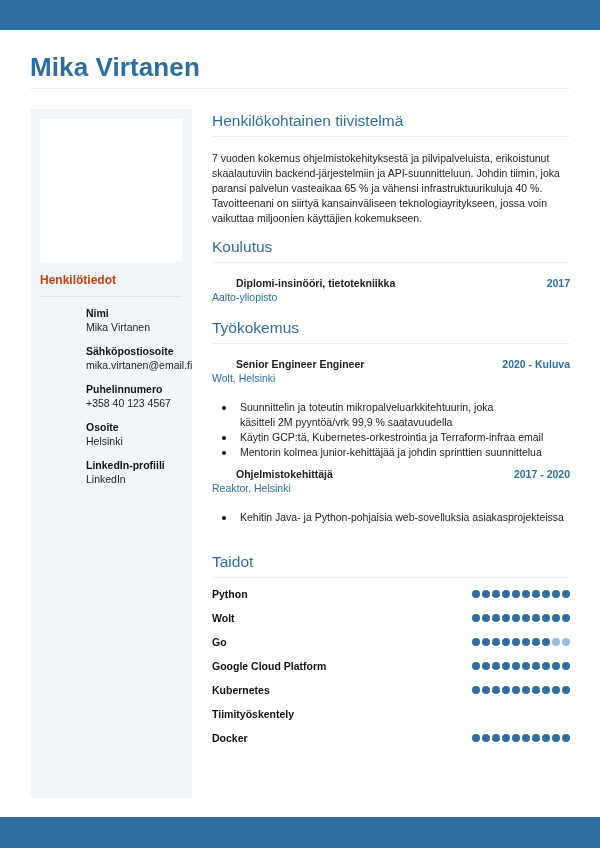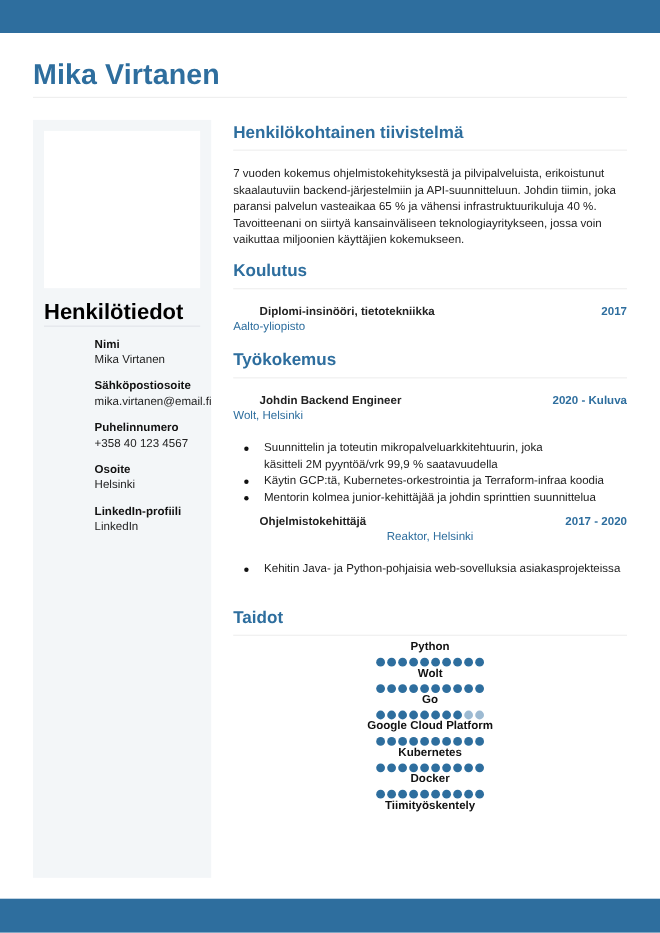--- a/index.html
+++ b/index.html
@@ -7,42 +7,42 @@
   body { font-family: "Liberation Sans", sans-serif; color: #222; position: relative; }
 
   .top-bar { position: absolute; left: 0; top: 0; width: 600px; height: 30px; background: #2e6e9e; }
   .bottom-bar { position: absolute; left: 0; top: 817px; width: 600px; height: 31px; background: #2e6e9e; }
 
   .name { position: absolute; left: 30px; top: 52px; font-size: 26px; font-weight: bold; color: #2e6e9e; letter-spacing: 0.1px; }
   .name-rule { position: absolute; left: 30px; top: 88px; width: 540px; height: 1px; background: #eeeeee; }
 
   .sidebar { position: absolute; left: 30px; top: 109px; width: 162px; height: 689px; background: #f3f6f8; }
   .photo { position: absolute; left: 10px; top: 10px; width: 142px; height: 143px; background: #ffffff; }
-  .side-title { position: absolute; left: 10px; top: 164px; font-size: 20px; font-weight: bold; color: #000000; }
+  .side-title { position: absolute; left: 10px; top: 164px; font-size: 12px; font-weight: bold; color: #c2410c; }
   .side-rule { position: absolute; left: 10px; top: 187px; width: 142px; height: 1px; background: #e0e4e8; }
   .info-list { position: absolute; left: 10px; top: 197px; width: 145px; margin-left: 46px; }
   .info-item { margin-bottom: 10px; }
   .info-label { font-size: 10.5px; font-weight: bold; color: #111; line-height: 14px; }
   .info-value { font-size: 10.5px; color: #222; line-height: 14px; }
 
   .main { position: absolute; left: 212px; top: 109px; width: 358px; }
-  .section-title { font-size: 15.5px; font-weight: bold; color: #2e6e9e; line-height: 20px; }
+  .section-title { font-size: 15.5px; font-weight: normal; color: #2e6e9e; line-height: 20px; }
   .section-rule { height: 1px; background: #eeeeee; margin-top: 5px; }
 
   .summary { font-size: 10.5px; line-height: 15px; color: #222; margin-top: 14px; }
 
   .entry-head { display: flex; justify-content: space-between; align-items: baseline; }
   .entry-title { font-size: 10.5px; font-weight: bold; color: #222; padding-left: 24px; }
   .entry-date { font-size: 10.5px; font-weight: bold; color: #2e6e9e; }
   .entry-sub { font-size: 10.5px; color: #2e6e9e; line-height: 15px; }
   .bullets { list-style: none; margin-left: 8px; }
   .bullets li { font-size: 10.5px; line-height: 15px; color: #222; position: relative; padding-left: 20px; }
   .bullets li::before { content: ""; position: absolute; left: 2px; top: 6px; width: 4px; height: 4px; border-radius: 50%; background: #111; }
 
-  .skill-row { display: flex; justify-content: space-between; align-items: center; height: 24px; flex-direction: column; }
+  .skill-row { display: flex; justify-content: space-between; align-items: center; height: 24px; }
   .skill-name { font-size: 10.5px; font-weight: bold; color: #111; }
   .dots { display: flex; gap: 2px; }
   .dot { width: 8px; height: 8px; border-radius: 50%; background: #2e6e9e; }
   .dot.off { background: #9dbad2; }
 </style>
 </head>
 <body>
 
 <div class="top-bar"></div>
 
@@ -96,37 +96,37 @@
       <div class="entry-sub" style="margin-top:1px;">Aalto-yliopisto</div>
     </div>
   </section>
 
   <section style="margin-top:13px;">
     <h2 class="section-title">Työkokemus</h2>
     <div class="section-rule"></div>
 
     <div style="margin-top:14px;">
       <div class="entry-head">
-        <span class="entry-title">Johdin Backend Engineer</span>
+        <span class="entry-title">Senior Engineer Engineer</span>
         <span class="entry-date">2020 - Kuluva</span>
       </div>
       <div class="entry-sub" style="margin-top:1px;">Wolt, Helsinki</div>
       <ul class="bullets" style="margin-top:14px;">
         <li style="padding-right:40px;">Suunnittelin ja toteutin mikropalveluarkkitehtuurin, joka käsitteli 2M pyyntöä/vrk 99,9 % saatavuudella</li>
-        <li>Käytin GCP:tä, Kubernetes-orkestrointia ja Terraform-infraa koodia</li>
+        <li>Käytin GCP:tä, Kubernetes-orkestrointia ja Terraform-infraa email</li>
         <li>Mentorin kolmea junior-kehittäjää ja johdin sprinttien suunnittelua</li>
       </ul>
     </div>
 
     <div style="margin-top:8px;">
       <div class="entry-head">
         <span class="entry-title">Ohjelmistokehittäjä</span>
         <span class="entry-date">2017 - 2020</span>
       </div>
-      <div class="entry-sub" style="margin-top:1px;text-align:center;">Reaktor, Helsinki</div>
+      <div class="entry-sub" style="margin-top:1px;">Reaktor, Helsinki</div>
       <ul class="bullets" style="margin-top:14px;">
         <li>Kehitin Java- ja Python-pohjaisia web-sovelluksia asiakasprojekteissa</li>
       </ul>
     </div>
   </section>
 
   <section style="margin-top:27px;">
     <h2 class="section-title">Taidot</h2>
     <div class="section-rule"></div>
     <div id="skills-list" style="margin-top:4px;">
@@ -199,35 +199,35 @@
             <span class="dot"></span>
             <span class="dot"></span>
             <span class="dot"></span>
             <span class="dot"></span>
             <span class="dot"></span>
             <span class="dot"></span>
             <span class="dot"></span>
           </span>
       </div>
       <div class="skill-row">
-        <span class="skill-name">Docker</span>
-        <span class="dots">
-            <span class="dot"></span>
-            <span class="dot"></span>
-            <span class="dot"></span>
-            <span class="dot"></span>
-            <span class="dot"></span>
-            <span class="dot"></span>
-            <span class="dot"></span>
-            <span class="dot"></span>
-            <span class="dot"></span>
-            <span class="dot"></span>
-          </span>
-      </div>
-      <div class="skill-row">
         <span class="skill-name">Tiimityöskentely</span>
         <span class="dots"></span>
       </div>
+      <div class="skill-row">
+        <span class="skill-name">Docker</span>
+        <span class="dots">
+            <span class="dot"></span>
+            <span class="dot"></span>
+            <span class="dot"></span>
+            <span class="dot"></span>
+            <span class="dot"></span>
+            <span class="dot"></span>
+            <span class="dot"></span>
+            <span class="dot"></span>
+            <span class="dot"></span>
+            <span class="dot"></span>
+          </span>
+      </div>
     </div>
   </section>
 </main>
 
 <div class="bottom-bar"></div>
 
 </body></html>

